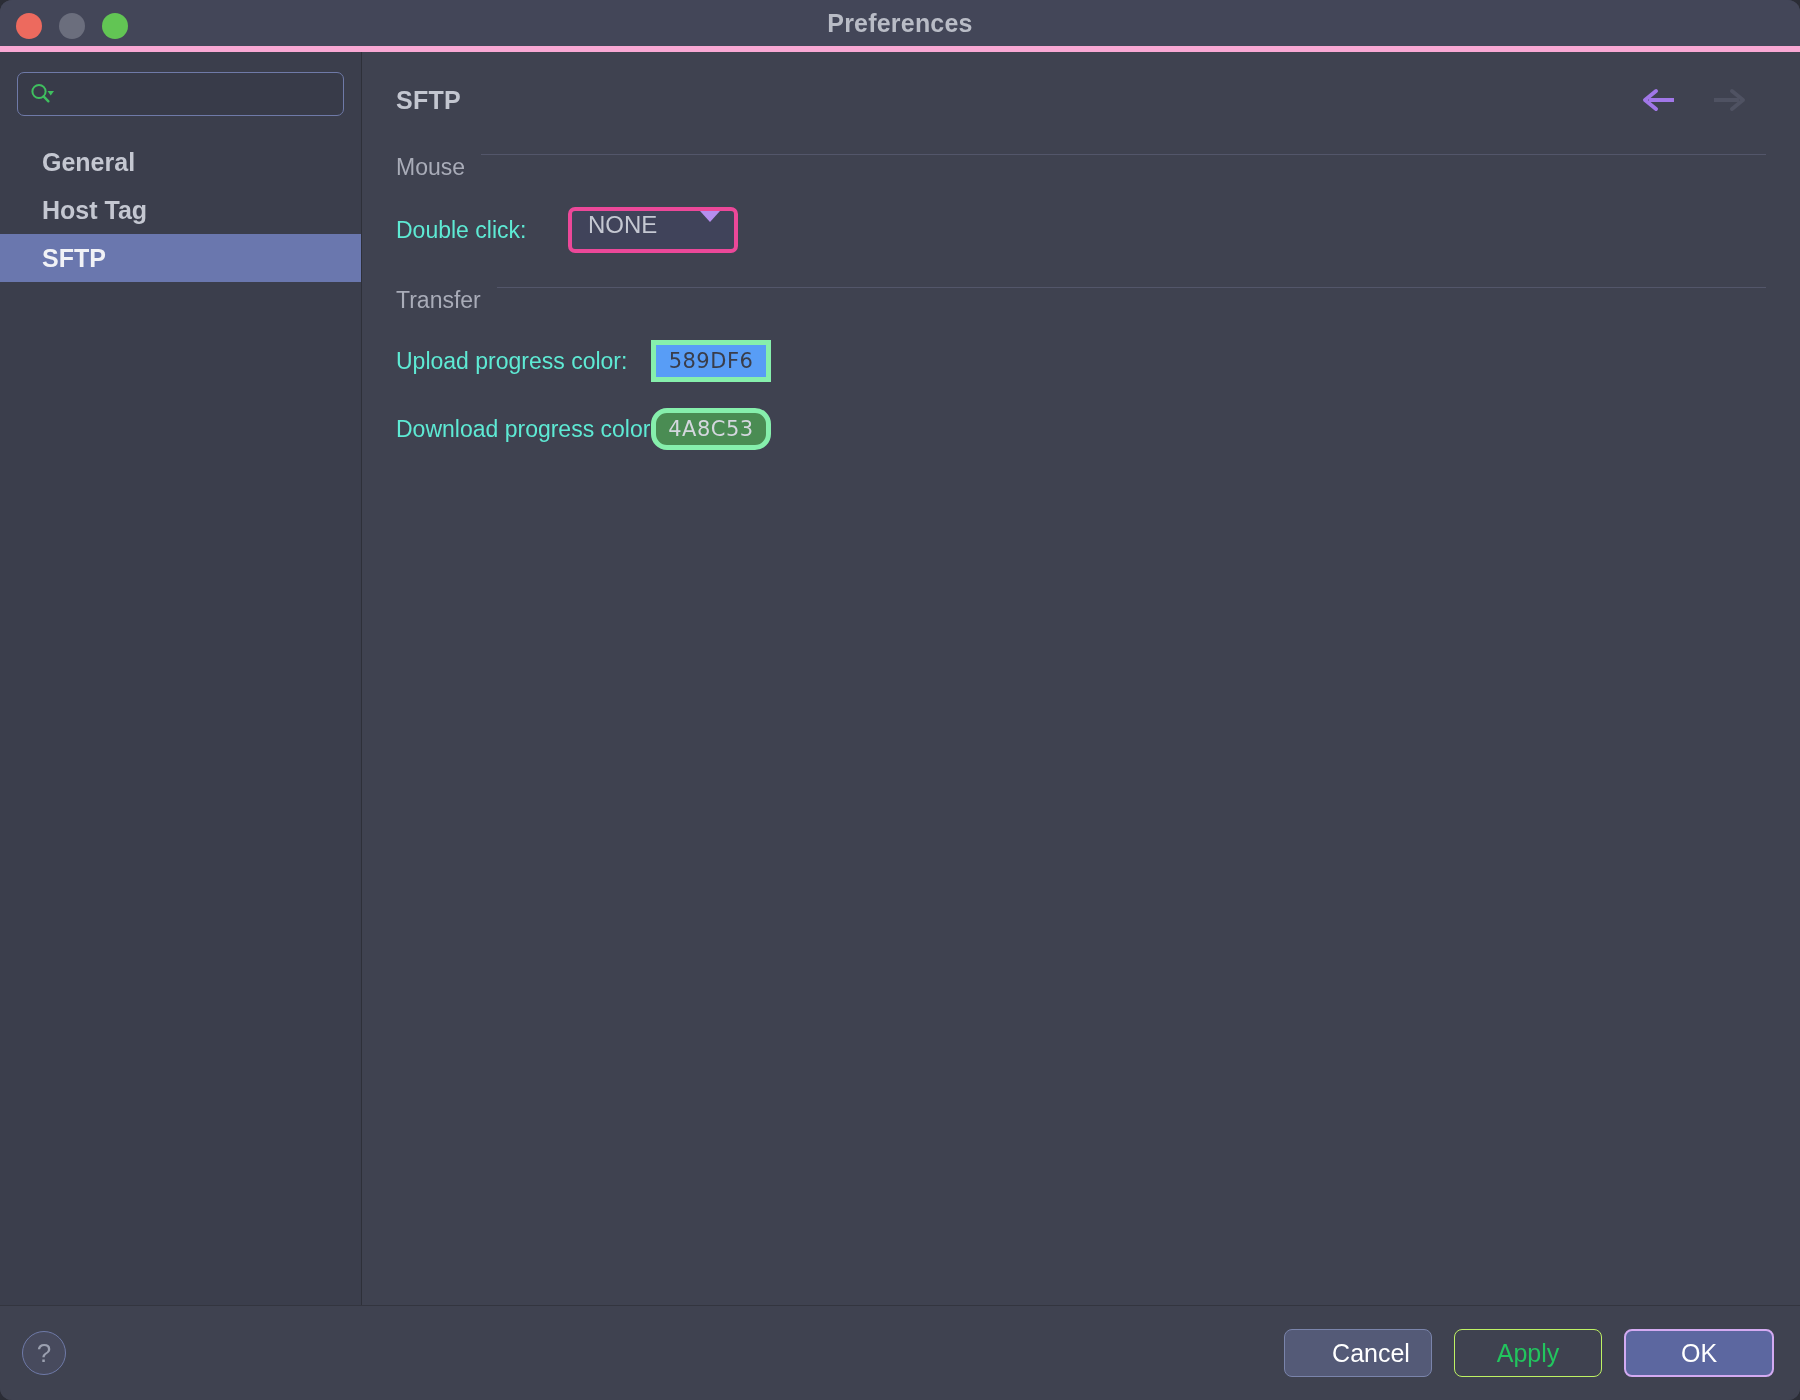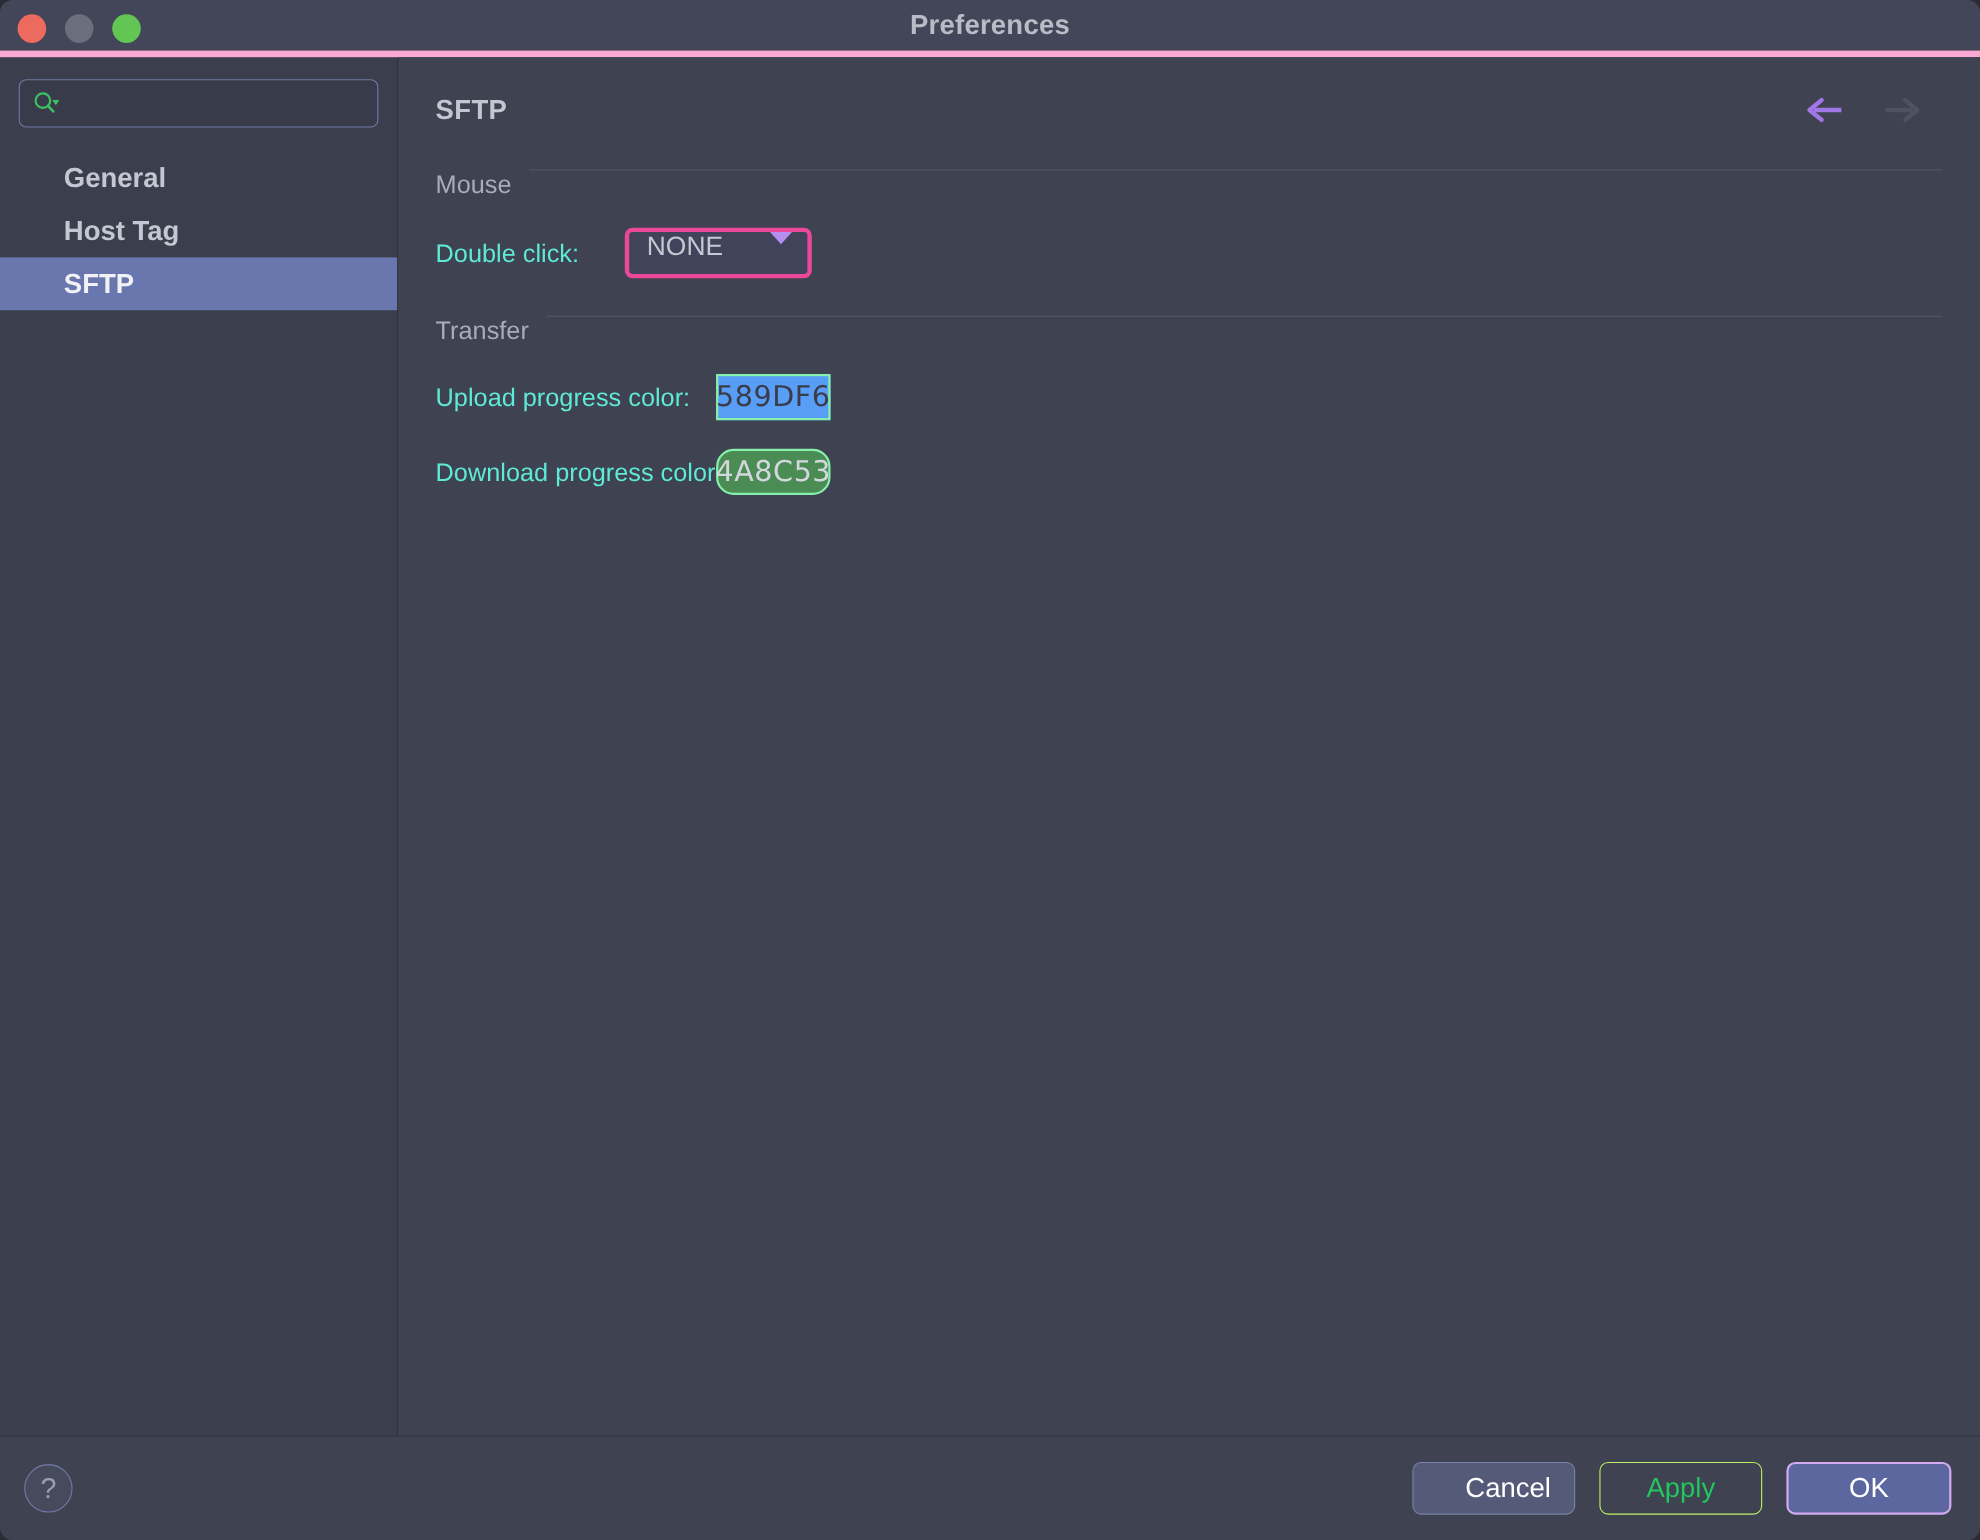--- a/index.html
+++ b/index.html
@@ -87,21 +87,21 @@
     font-family: "Liberation Sans", sans-serif;
     font-size: 18px;
   }
   #search-input::placeholder { color: #70737f; }
 
   #nav-list { margin-top: 22px; }
   .nav-item {
     height: 48px;
     display: flex;
     align-items: center;
-    padding-left: 58px;
+    padding-left: 42px;
     font-size: 25px;
     font-weight: bold;
     color: #c4c7d1;
     cursor: default;
   }
   .nav-item.selected { background: #6a77ae; color: #f1f2f6; }
 
   
   #content {
     flex: 1 1 auto;
@@ -173,27 +173,27 @@
   .caret-down {
     width: 0; height: 0;
     border-left: 10px solid transparent;
     border-right: 10px solid transparent;
     border-top: 11px solid #b58ef0;
   }
 
   
   .color-label { width: 255px; }
   .swatch {
-    width: 104px;
+    width: 120px;
     height: 42px;
-    border: 2px solid #86efac;
+    border: 5px solid #86efac;
     display: flex;
     align-items: center;
     justify-content: center;
-    font-size: 26px;
+    font-size: 21px;
     font-family: "DejaVu Sans", sans-serif;
     letter-spacing: 0.5px;
     cursor: default;
   }
 
   
   #footer {
     flex: 0 0 95px;
     background: #3f4250;
     border-top: 1px solid #33353f;

